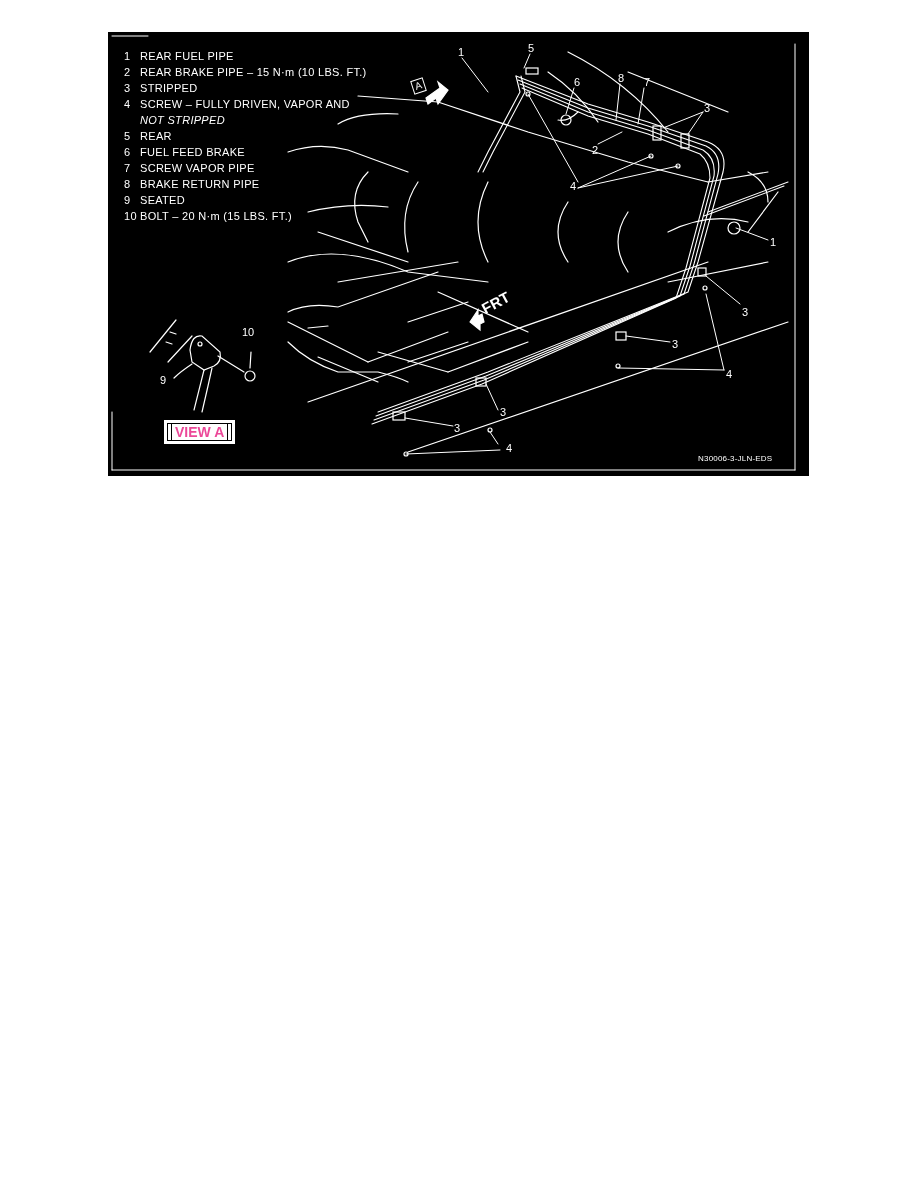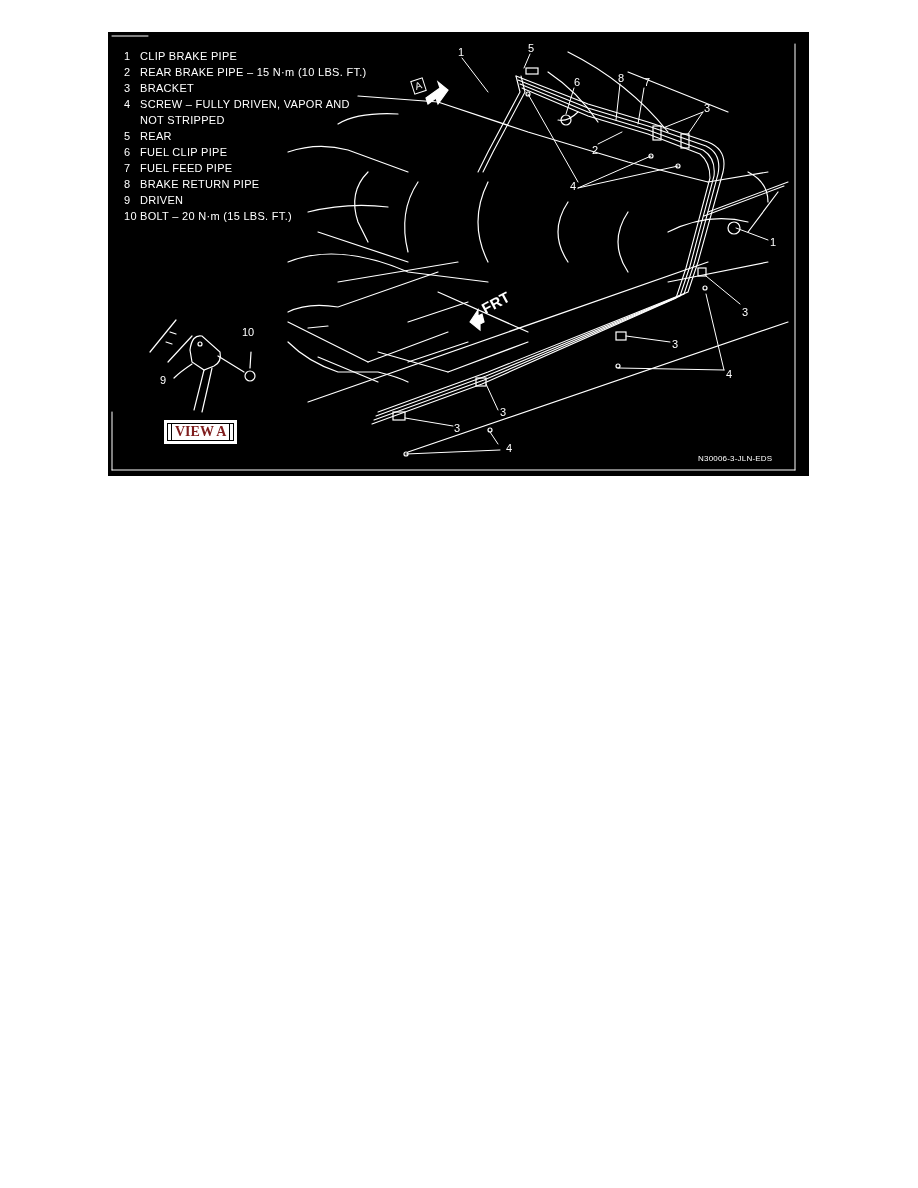--- a/index.html
+++ b/index.html
@@ -10,29 +10,29 @@
   }
   .figure svg { position: absolute; left: 0; top: 0; }
   .legend {
     position: absolute; left: 16px; top: 16px;
     font-family: "Liberation Sans", sans-serif; font-size: 11px; line-height: 16px;
     color: #ffffff; letter-spacing: 0.3px;
   }
   .legend-row { display: flex; white-space: nowrap; }
   .legend-num { width: 16px; }
   .legend-text { }
-  .legend-cont { padding-left: 16px; }
+  .legend-cont { padding-left: 16px; font-style: italic; }
   .callout {
     position: absolute; font-family: "Liberation Sans", sans-serif; font-size: 11px;
     color: #ffffff; line-height: 12px;
   }
   .view-label {
     position: absolute; left: 56px; top: 388px; padding: 1px 5px;
     border: 2px solid #ffffff; background: #ffffff;
-    font-family: Liberation Serif, serif; font-weight: bold; font-size: 14px; color: #7f1d1d;
+    font-family: Liberation Sans, sans-serif; font-weight: bold; font-size: 14px; color: #ec4899;
     outline: 1px solid #000; outline-offset: -4px;
   }
   .view-label span { display: inline-block; border: 1px solid #000; padding: 0 3px; }
   .frt-label {
     position: absolute; left: 373px; top: 262px; transform: rotate(-28deg);
     font-family: "Liberation Sans", sans-serif; font-weight: bold; font-size: 15px; color: #ffffff;
   }
   .a-box {
     position: absolute; left: 304px; top: 47px; width: 11px; height: 12px;
     border: 1px solid #ffffff; transform: rotate(-18deg);
@@ -160,56 +160,56 @@
       <line x1="110" y1="324" x2="136" y2="340"></line>
       <circle cx="142" cy="344" r="5"></circle>
       <line x1="143" y1="320" x2="142" y2="336"></line>
       <path d="M84 332 Q72 340 66 346"></path>
     </g>
   </svg>
 
   <div class="legend">
     <div class="legend-row">
         <span class="legend-num">1</span>
-        <span class="legend-text">CLIP BRAKE PIPE</span>
+        <span class="legend-text">REAR FUEL PIPE</span>
       </div>
     <div class="legend-row">
         <span class="legend-num">2</span>
         <span class="legend-text">REAR BRAKE PIPE – 15 N·m (10 LBS. FT.)</span>
       </div>
     <div class="legend-row">
         <span class="legend-num">3</span>
-        <span class="legend-text">BRACKET</span>
+        <span class="legend-text">STRIPPED</span>
       </div>
     <div class="legend-row">
         <span class="legend-num">4</span>
         <span class="legend-text">SCREW – FULLY DRIVEN, VAPOR AND</span>
       </div>
     <div class="legend-row legend-cont">
         <span class="legend-text">NOT STRIPPED</span>
       </div>
     <div class="legend-row">
         <span class="legend-num">5</span>
         <span class="legend-text">REAR</span>
       </div>
     <div class="legend-row">
         <span class="legend-num">6</span>
-        <span class="legend-text">FUEL CLIP PIPE</span>
+        <span class="legend-text">FUEL FEED BRAKE</span>
       </div>
     <div class="legend-row">
         <span class="legend-num">7</span>
-        <span class="legend-text">FUEL FEED PIPE</span>
+        <span class="legend-text">SCREW VAPOR PIPE</span>
       </div>
     <div class="legend-row">
         <span class="legend-num">8</span>
         <span class="legend-text">BRAKE RETURN PIPE</span>
       </div>
     <div class="legend-row">
         <span class="legend-num">9</span>
-        <span class="legend-text">DRIVEN</span>
+        <span class="legend-text">SEATED</span>
       </div>
     <div class="legend-row">
         <span class="legend-num">10</span>
         <span class="legend-text">BOLT – 20 N·m (15 LBS. FT.)</span>
       </div>
   </div>
 
   <span class="callout" style="left:350px;top:14px;">1</span>
   <span class="callout" style="left:420px;top:10px;">5</span>
   <span class="callout" style="left:466px;top:44px;">6</span>

